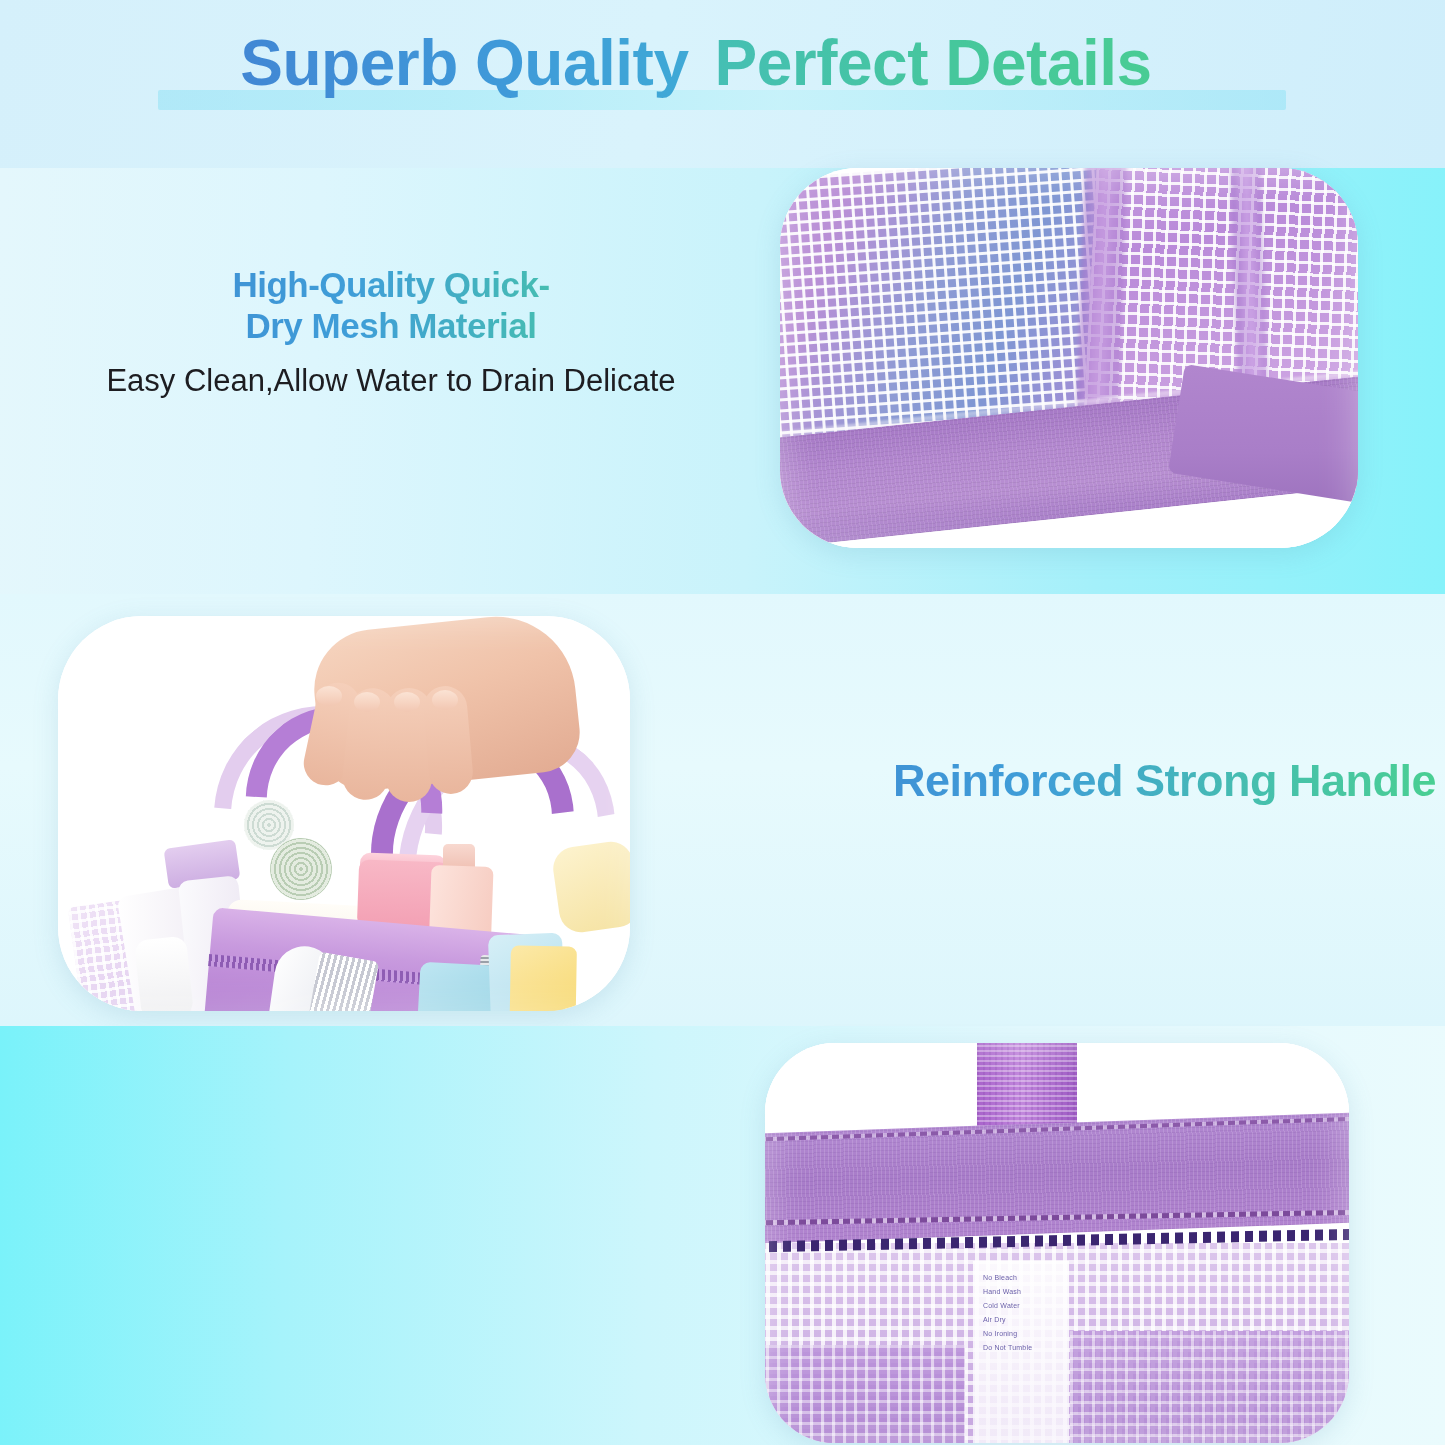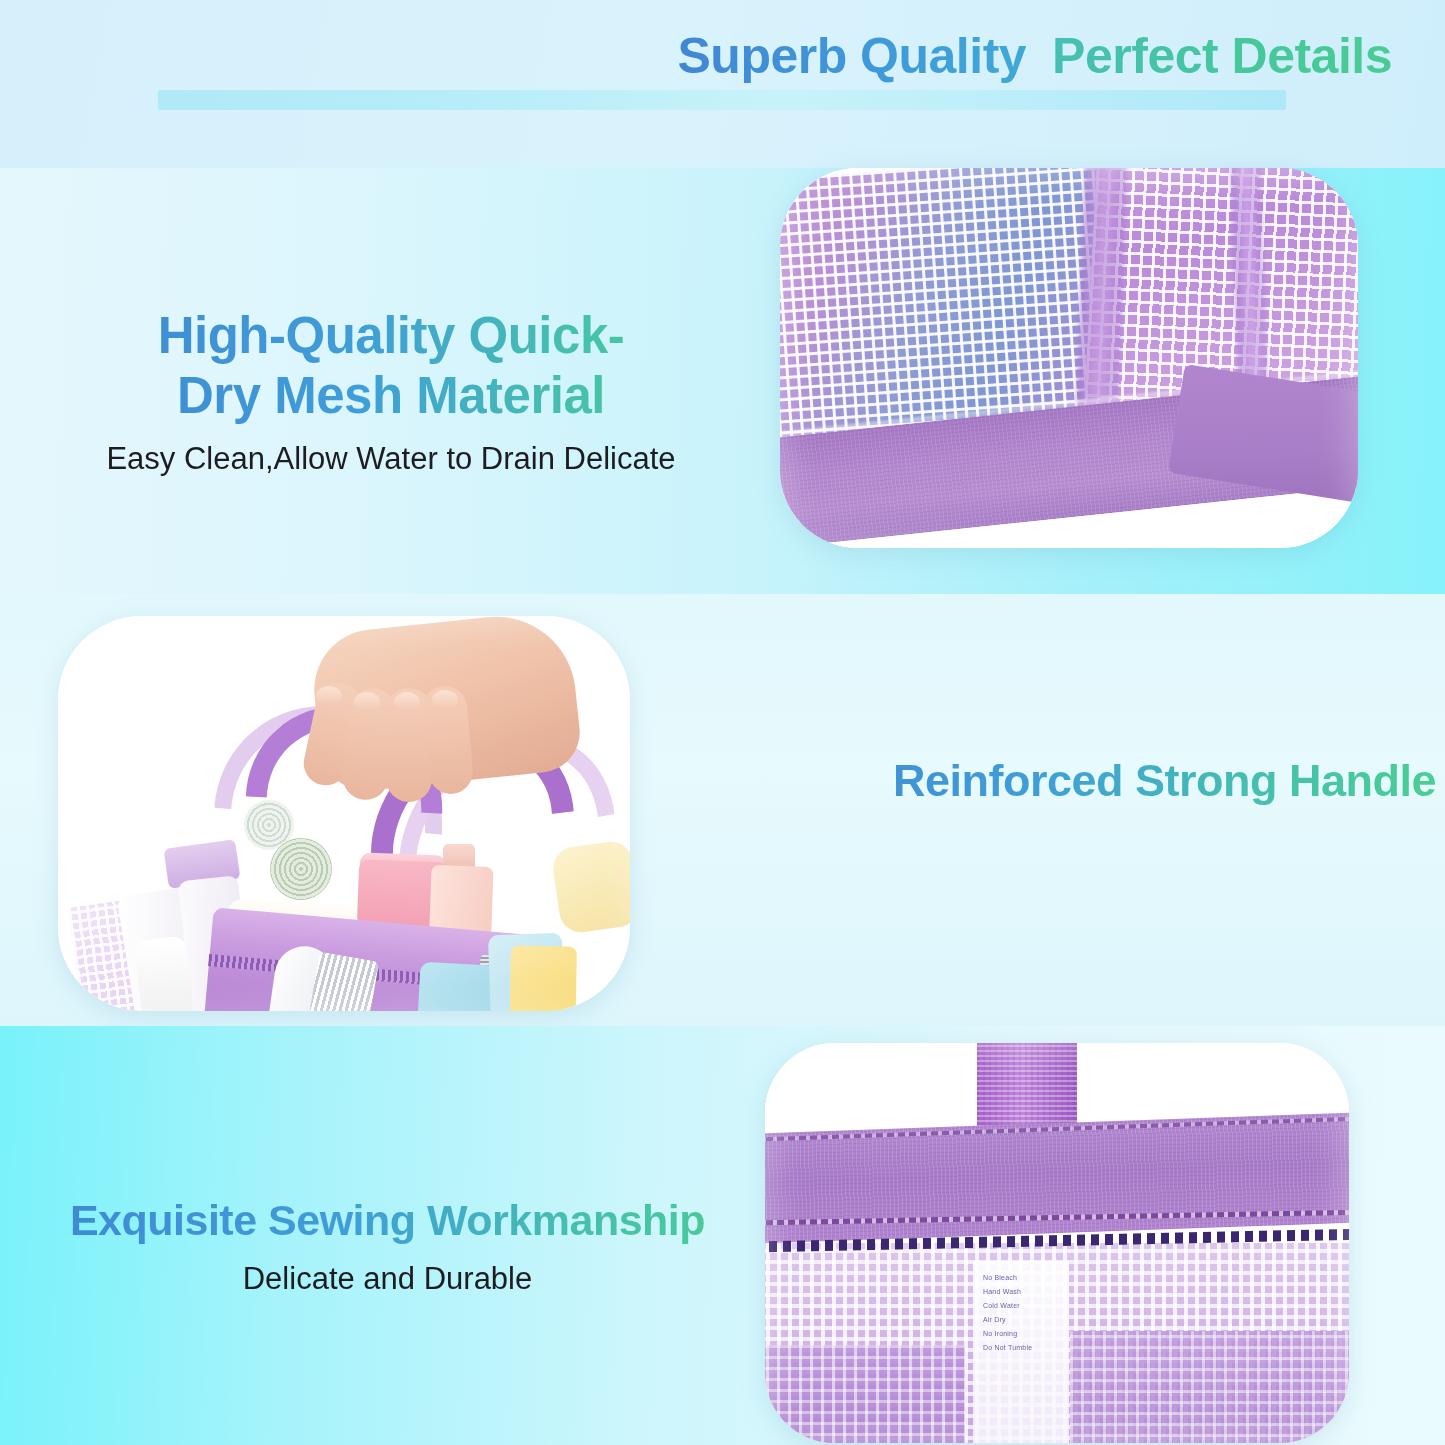--- a/index.html
+++ b/index.html
@@ -32,22 +32,22 @@
     top: 90px;
     width: 1128px;
     height: 20px;
     background: linear-gradient(90deg, rgba(146,226,245,.55) 0%, rgba(170,235,248,.75) 25%, rgba(196,242,250,.85) 55%, rgba(150,228,246,.6) 100%);
     border-radius: 2px;
   }
   .title {
     position: absolute;
     left: 0; top: 30px;
     width: 1392px;
-    text-align: right;
-    font-size: 50px;
+    text-align: center;
+    font-size: 64px;
     font-weight: bold;
     letter-spacing: -0.5px;
     white-space: nowrap;
     line-height: 1.05;
   }
   .title .t-blue {
     background: linear-gradient(90deg, #4187d4 0%, #3f9ad9 60%, #3fa9d6 100%);
     -webkit-background-clip: text;
     background-clip: text;
     color: transparent;
@@ -102,21 +102,21 @@
   .subline {
     font-size: 31px;
     font-weight: normal;
     color: #1d1d21;
     letter-spacing: 0px;
     margin-top: 16px;
     white-space: nowrap;
   }
 
   #block-1 { left: 46px; top: 265px; width: 690px; text-align: center; }
-  #block-1 .headline { font-size: 51px; margin-top: 41px; }
+  #block-1 .headline { font-size: 35px; }
   #block-2 { left: 716px; top: 755px; width: 720px; text-align: right; }
   #block-2 .headline { font-size: 45px; }
   #block-3 { left: 10px; top: 1195px; width: 755px; text-align: center; }
   #block-3 .headline { font-size: 43px; }
 
   
   .photo-card {
     position: absolute;
     border-radius: 78px;
     overflow: hidden;
@@ -483,24 +483,20 @@
       <div class="item towel-blue"></div>
       <div class="item towel-blue2"></div>
       <div class="item towel-yellow"></div>
 
     </div>
     <div class="photo-glow"></div>
   </div>
 
   <div class="panel" id="panel-3"></div>
 
-  <div class="txt-block" id="block-3">
-    <div class="headline">Exquisite Sewing Workmanship</div>
-    <div class="subline">Delicate and Durable</div>
-  </div>
 
   <div class="photo-card" id="photo-3">
     <div class="photo-inner p3-bg">
       <div class="p3-top-white"></div>
       <div class="p3-handle"></div>
       <div class="p3-band"></div>
       <div class="p3-seam-top"></div>
       <div class="p3-seam-mid"></div>
       <div class="p3-mesh"></div>
       <div class="p3-mesh-dark-l"></div>

